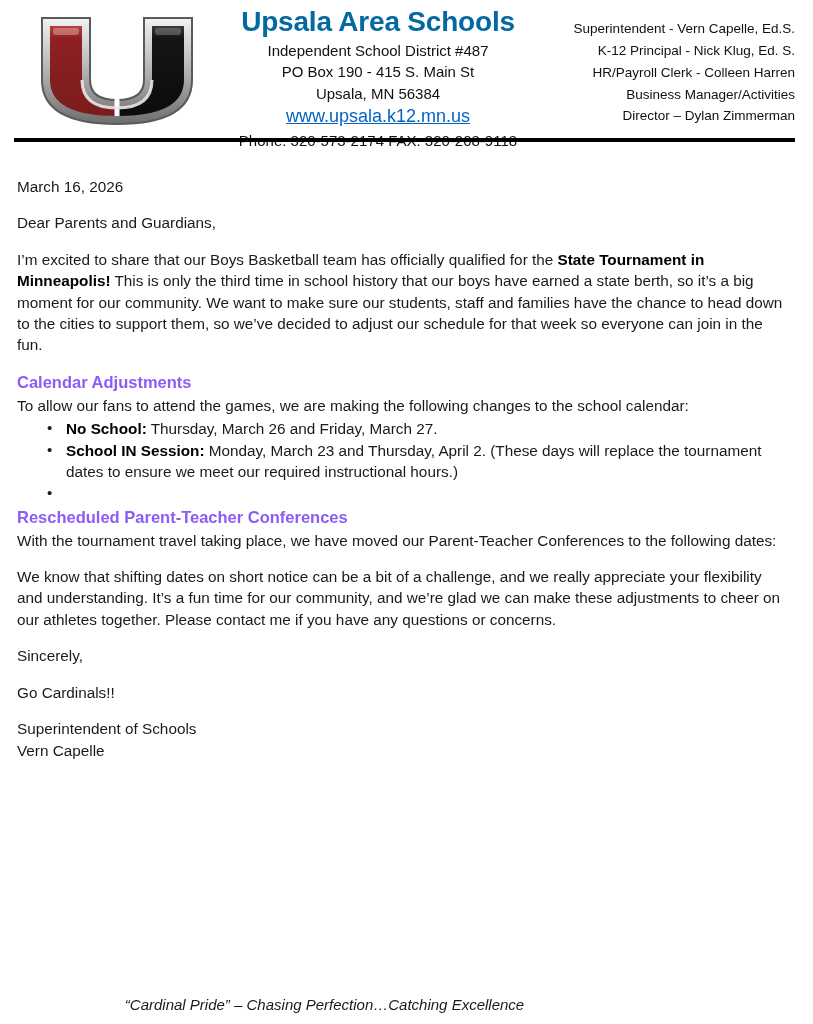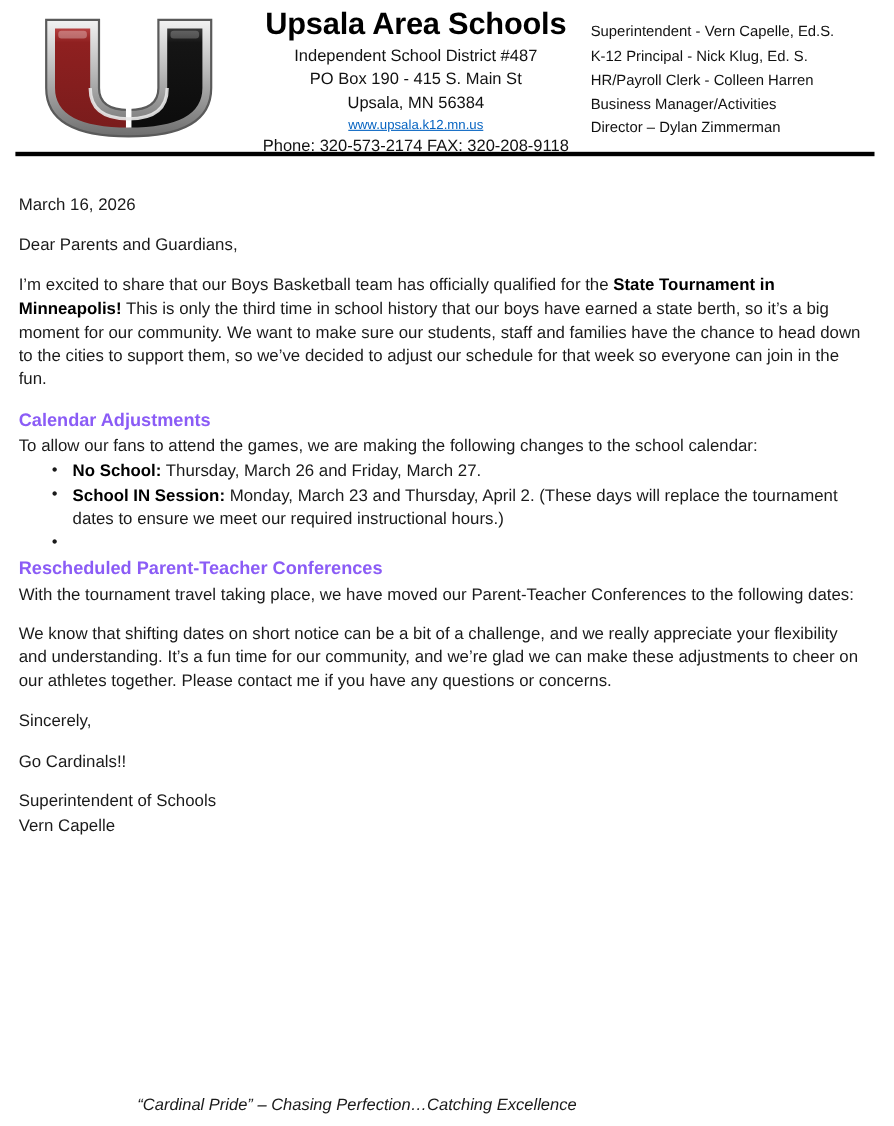--- a/index.html
+++ b/index.html
@@ -42,40 +42,40 @@
     flex: 1 1 auto;
     text-align: center;
     padding-top: 2px;
   }
   .school-title {
     font-size: 28px;
     font-weight: bold;
     letter-spacing: -0.2px;
     line-height: 1.15;
     margin: 0 0 2px 0;
-    color: #000000;
+    color: #0369a1;
   }
   .center-line {
     font-size: 15px;
     line-height: 1.42;
     color: #111;
   }
   .center-link {
-    font-size: 12px;
+    font-size: 18px;
     line-height: 1.42;
     color: #0563c1;
     text-decoration: underline;
     display: inline-block;
   }
 
   
   .right-cell {
     width: 262px;
     flex: 0 0 262px;
-    text-align: left;
+    text-align: right;
     padding-top: 14px;
     padding-right: 4px;
     box-sizing: border-box;
   }
   .right-line {
     font-size: 13.5px;
     line-height: 1.62;
     color: #111;
     white-space: nowrap;
   }

